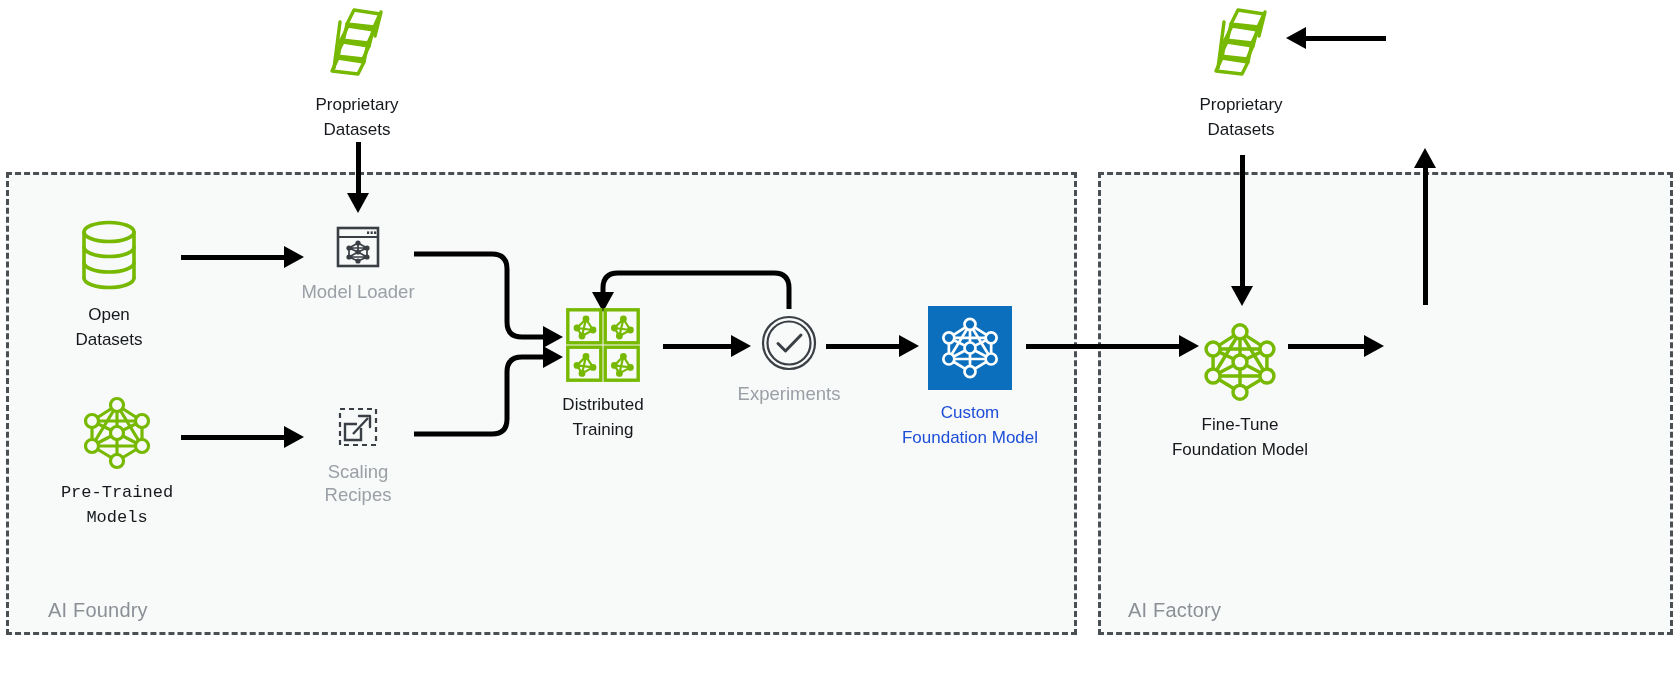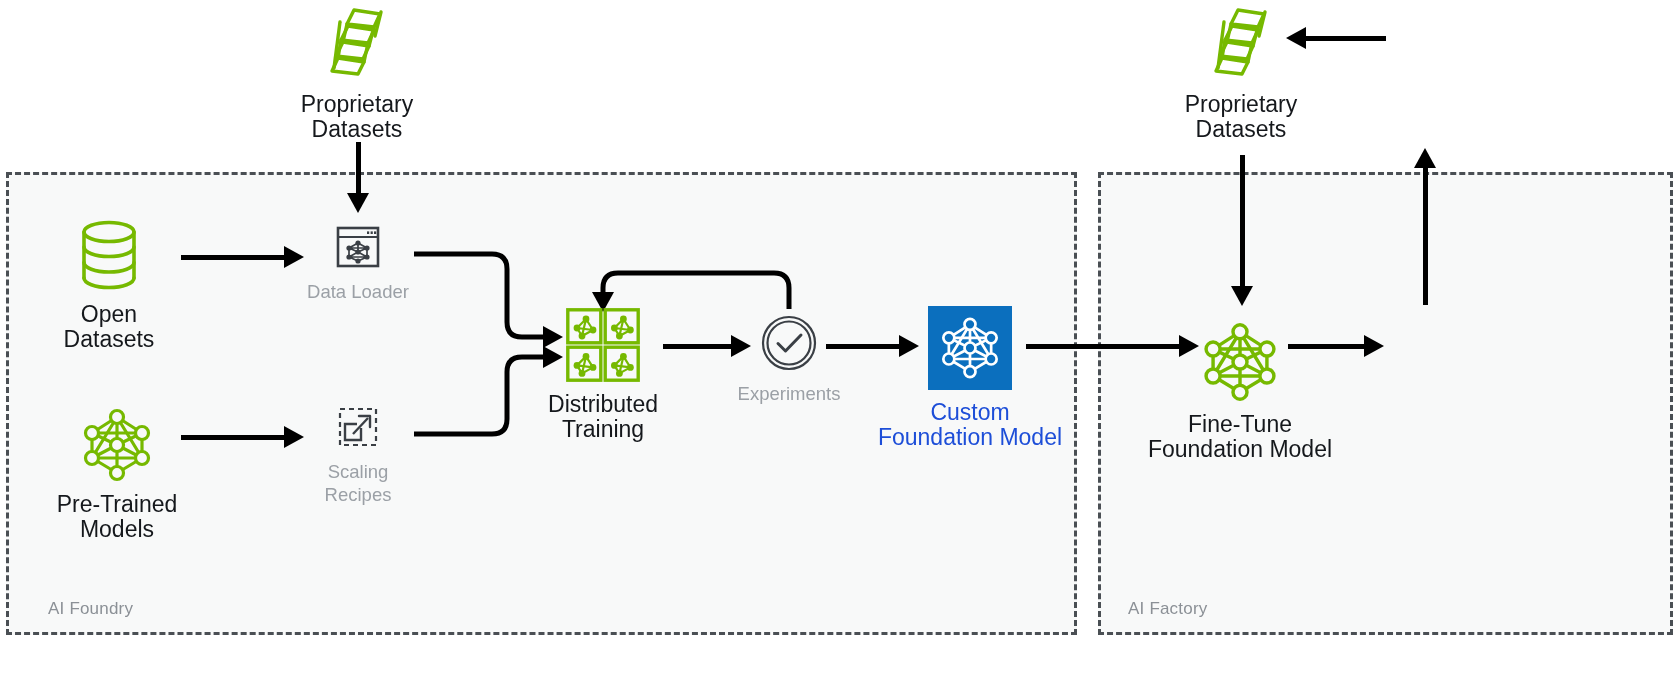--- a/index.html
+++ b/index.html
@@ -17,36 +17,36 @@
 
   
   .zone{
     position:absolute;
     background:#f8f9f9;
     border:3px dashed #4a4f54;
     box-sizing:border-box;
   }
   .zone-label{
     position:absolute;
-    font-size:17px;
+    font-size:20px;
     color:#8b9096;
     letter-spacing:.2px;
     white-space:nowrap;
   }
 
   
   .node{
     position:absolute;
     display:flex;
     flex-direction:column;
     align-items:center;
     text-align:center;
   }
   .node .cap{
-    font-size:23px;
+    font-size:17px;
     line-height:25px;
     color:#15181c;
     white-space:pre-line;
     margin-top:10px;
   }
   .node .cap.muted{color:#9ba0a6;font-size:18.5px;line-height:23px;}
   .node .cap.blue{color:#1d4ed8;}
   .icon-wrap{display:block;line-height:0;}
 
   
@@ -168,21 +168,21 @@
           <path d="M8 60 a25 9.5 0 0 0 50 0"></path>
           <path d="M8 29 a25 9.5 0 0 0 50 0"></path>
           <path d="M8 44.5 a25 9.5 0 0 0 50 0"></path>
         </g>
       </svg>
     </span>
     <span class="cap">Open
 Datasets</span>
   </div>
 
-  <div class="node" style="left:38px;top:408px;width:158px;">
+  <div class="node" style="left:38px;top:396px;width:158px;font-family:Liberation Mono, monospace;">
     <span class="icon-wrap">
       <svg width="78" height="74" viewBox="0 0 78 74">
         <g stroke="#76b900" stroke-width="3.2" fill="none">
           <path d="M39 9 L14 25 M39 9 L64 25 M39 9 L39 37 M39 9 L14 50 M39 9 L64 50"></path>
           <path d="M14 25 L39 37 M14 25 L14 50 M14 25 L64 25 M64 25 L39 37 M64 25 L64 50"></path>
           <path d="M14 50 L39 37 M64 50 L39 37 M14 50 L64 50 M14 50 L39 65 M64 50 L39 65 M39 37 L39 65"></path>
         </g>
         <g fill="#f8f9f9" stroke="#76b900" stroke-width="3.2">
           <circle cx="39" cy="9" r="6.5"></circle>
           <circle cx="14" cy="25" r="6.5"></circle>
@@ -215,21 +215,21 @@
           <circle cx="23" cy="19" r="2.6"></circle>
           <circle cx="14" cy="24" r="2.6"></circle>
           <circle cx="32" cy="24" r="2.6"></circle>
           <circle cx="23" cy="28" r="2.6"></circle>
           <circle cx="14" cy="33" r="2.6"></circle>
           <circle cx="32" cy="33" r="2.6"></circle>
           <circle cx="23" cy="37" r="2.6"></circle>
         </g>
       </svg>
     </span>
-    <span class="cap muted">Data Loader</span>
+    <span class="cap muted">Model Loader</span>
   </div>
 
   <div class="node" style="left:528px;top:308px;width:150px;">
     <span class="icon-wrap">
       <svg width="74" height="74" viewBox="0 0 74 74">
         <g>
           <rect x="1.8" y="1.8" width="33" height="33" fill="none" stroke="#76b900" stroke-width="3.4"></rect>
           <rect x="39.2" y="1.8" width="33" height="33" fill="none" stroke="#76b900" stroke-width="3.4"></rect>
           <rect x="1.8" y="39.2" width="33" height="33" fill="none" stroke="#76b900" stroke-width="3.4"></rect>
           <rect x="39.2" y="39.2" width="33" height="33" fill="none" stroke="#76b900" stroke-width="3.4"></rect>

